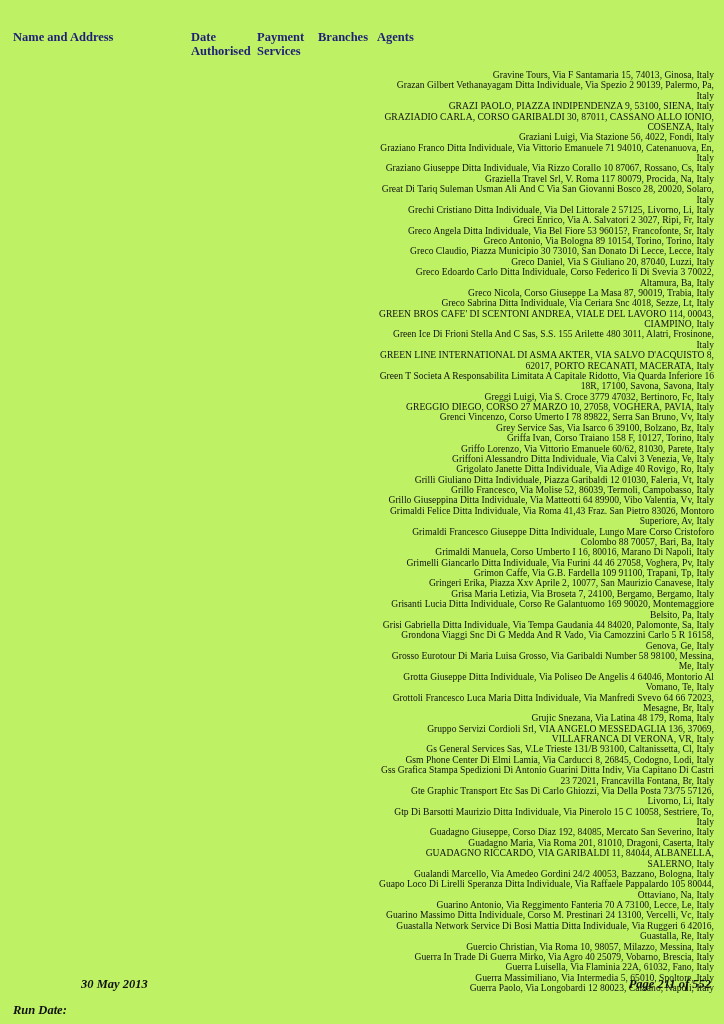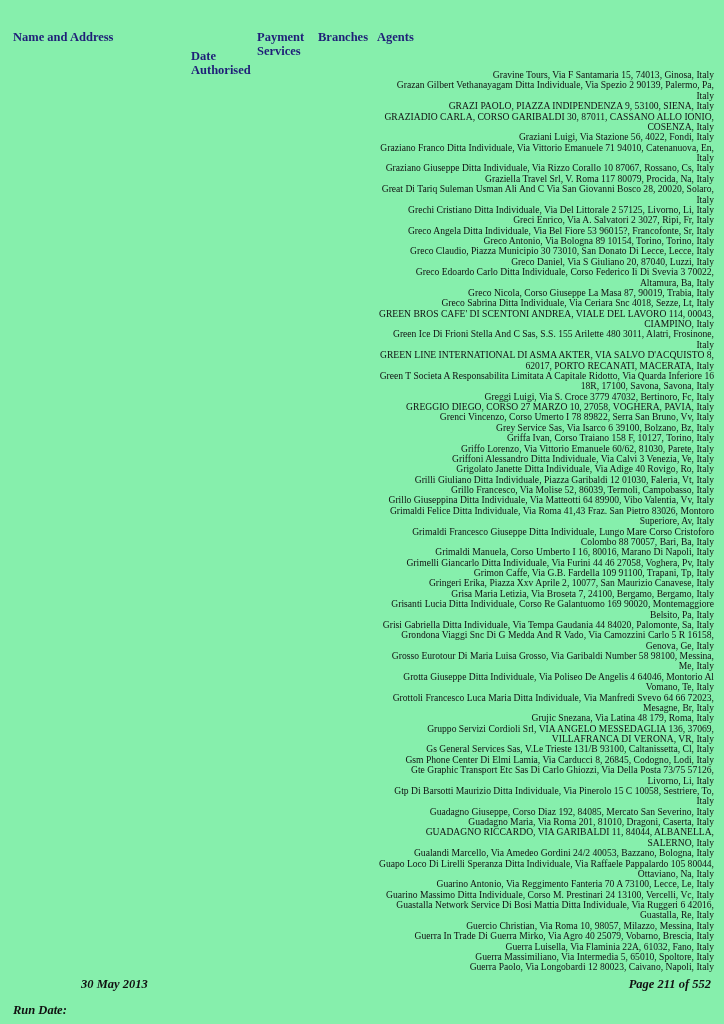--- a/index.html
+++ b/index.html
@@ -4,37 +4,37 @@
 <style>
   html, body {
     margin: 0;
     padding: 0;
     background: #ffffff;
   }
   .page {
     position: relative;
     width: 724px;
     height: 1024px;
-    background: #86efac;
+    background: #bef264;
     font-family: "Liberation Serif", "DejaVu Serif", serif;
     overflow: hidden;
   }
   .table-header {
     position: absolute;
     top: 30px;
     left: 13px;
     width: 700px;
     display: flex;
     color: #1f1f78;
     font-weight: bold;
     font-size: 12.5px;
     line-height: 1.12;
   }
   .col-name    { width: 178px; }
-  .col-date    { width: 66px; margin-top: 19px; }
+  .col-date    { width: 66px; }
   .col-payment { width: 61px; }
   .col-branch  { width: 59px; }
   .col-agents  { flex: 1; }
   .agents-list {
     position: absolute;
     top: 70px;
     left: 377px;
     width: 337px;
     font-size: 9.6px;
     line-height: 10.38px;
@@ -116,20 +116,21 @@
       <div class="agent-line">Grisanti Lucia Ditta Individuale, Corso Re Galantuomo 169 90020, Montemaggiore Belsito, Pa, Italy</div>
       <div class="agent-line">Grisi Gabriella Ditta Individuale, Via Tempa Gaudania 44 84020, Palomonte, Sa, Italy</div>
       <div class="agent-line">Grondona Viaggi Snc Di G Medda And R Vado, Via Camozzini Carlo 5 R 16158, Genova, Ge, Italy</div>
       <div class="agent-line">Grosso Eurotour Di Maria Luisa Grosso, Via Garibaldi Number 58 98100, Messina, Me, Italy</div>
       <div class="agent-line">Grotta Giuseppe Ditta Individuale, Via Poliseo De Angelis 4 64046, Montorio Al Vomano, Te, Italy</div>
       <div class="agent-line">Grottoli Francesco Luca Maria Ditta Individuale, Via Manfredi Svevo 64 66 72023, Mesagne, Br, Italy</div>
       <div class="agent-line">Grujic Snezana, Via Latina 48 179, Roma, Italy</div>
       <div class="agent-line">Gruppo Servizi Cordioli Srl, VIA ANGELO MESSEDAGLIA 136, 37069, VILLAFRANCA DI VERONA, VR, Italy</div>
       <div class="agent-line">Gs General Services Sas, V.Le Trieste 131/B 93100, Caltanissetta, Cl, Italy</div>
       <div class="agent-line">Gsm Phone Center Di Elmi Lamia, Via Carducci 8, 26845, Codogno, Lodi, Italy</div>
+      <div class="agent-line">Gss Grafica Stampa Spedizioni Di Antonio Guarini Ditta Indiv, Via Capitano Di Castri 23 72021, Francavilla Fontana, Br, Italy</div>
       <div class="agent-line">Gte Graphic Transport Etc  Sas Di Carlo Ghiozzi, Via Della Posta 73/75 57126, Livorno, Li, Italy</div>
       <div class="agent-line">Gtp Di Barsotti Maurizio Ditta Individuale, Via Pinerolo 15 C 10058, Sestriere, To, Italy</div>
       <div class="agent-line">Guadagno Giuseppe, Corso Diaz 192, 84085, Mercato San Severino, Italy</div>
       <div class="agent-line">Guadagno Maria, Via Roma 201, 81010, Dragoni, Caserta, Italy</div>
       <div class="agent-line">GUADAGNO RICCARDO, VIA GARIBALDI 11, 84044, ALBANELLA, SALERNO, Italy</div>
       <div class="agent-line">Gualandi Marcello, Via Amedeo Gordini 24/2 40053, Bazzano, Bologna, Italy</div>
       <div class="agent-line">Guapo Loco Di Lirelli Speranza Ditta Individuale, Via Raffaele Pappalardo 105 80044, Ottaviano, Na, Italy</div>
       <div class="agent-line">Guarino Antonio, Via Reggimento Fanteria 70 A 73100, Lecce, Le, Italy</div>
       <div class="agent-line">Guarino Massimo Ditta Individuale, Corso M. Prestinari 24 13100, Vercelli, Vc, Italy</div>
       <div class="agent-line">Guastalla Network Service Di Bosi Mattia Ditta Individuale, Via Ruggeri 6 42016, Guastalla, Re, Italy</div>

